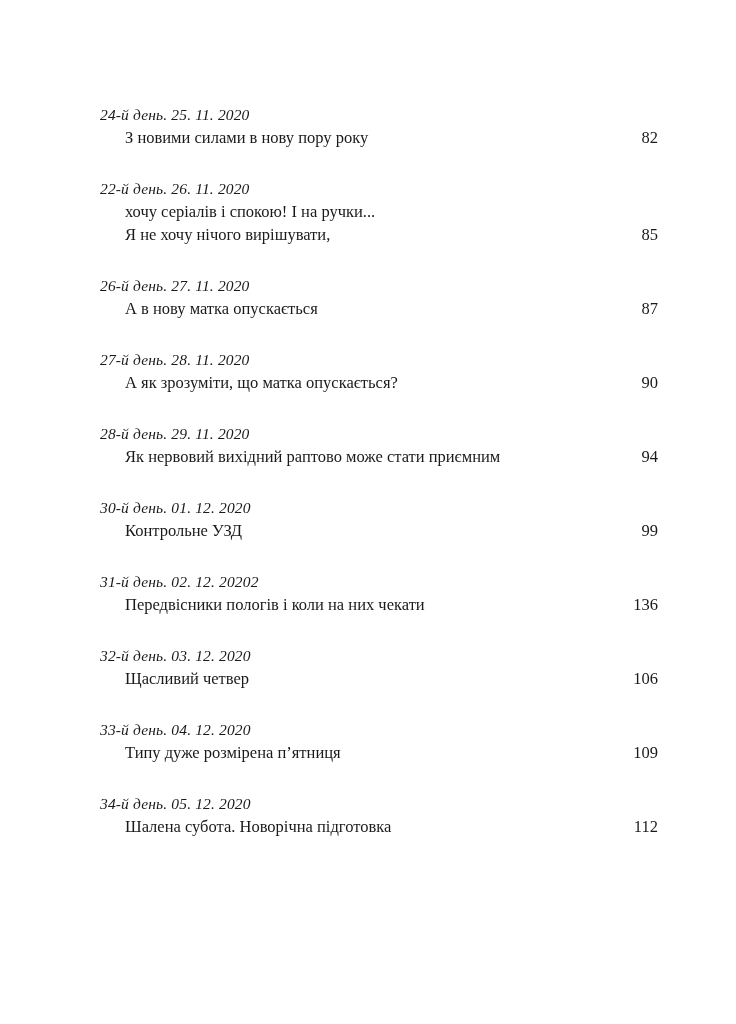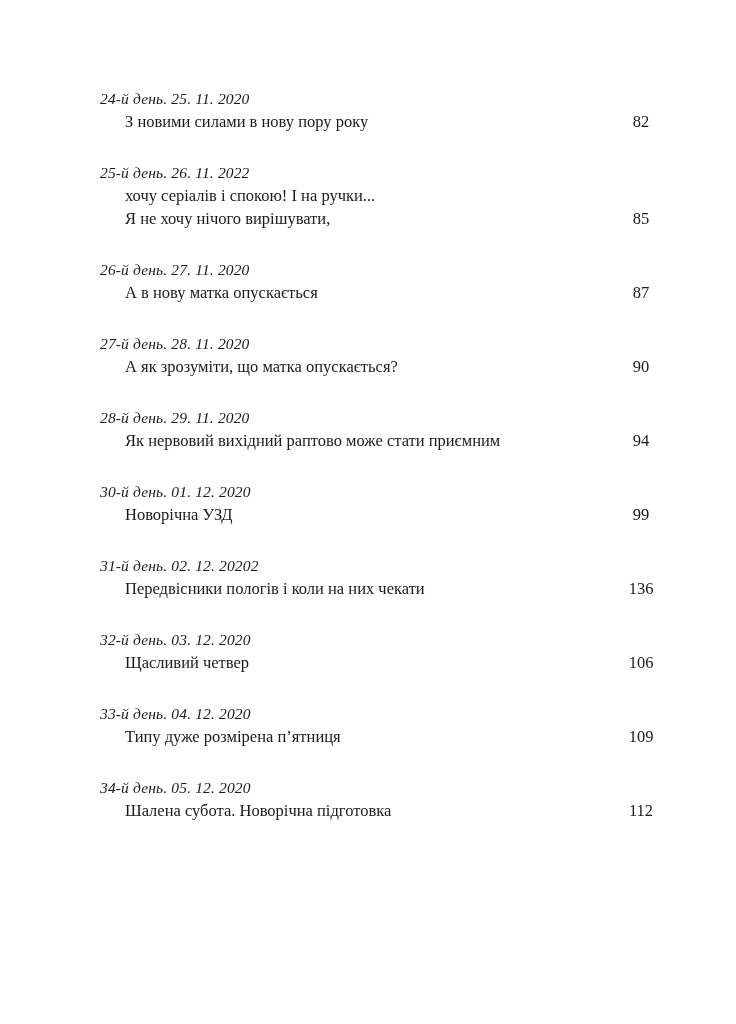--- a/index.html
+++ b/index.html
@@ -16,21 +16,21 @@
     background: #ffffff;
     overflow: hidden;
     font-family: "Liberation Serif", "DejaVu Serif", serif;
     color: #1a1a1a;
     -webkit-font-smoothing: antialiased;
   }
 
   .toc {
     position: absolute;
     left: 100px;
-    top: 88px;
+    top: 104px;
     width: 558px;   
   }
 
   .toc-entry {
     margin-bottom: 29px;
   }
   .toc-entry:last-child {
     margin-bottom: 0;
   }
 
@@ -65,41 +65,41 @@
   .entry-title .title-line {
     display: block;
     white-space: nowrap;
   }
 
   .entry-page {
     font-size: 16.5px;
     line-height: 23px;
     color: #1a1a1a;
     flex: 0 0 auto;
-    text-align: center;
+    text-align: right;
     min-width: 34px;
     white-space: nowrap;
   }
 </style>
 </head>
 <body>
 
 <div class="page">
   <div class="toc" id="toc-list">
       <div class="toc-entry">
         <div class="entry-date">24-й день. 25. 11. 2020</div>
         <div class="entry-body">
           <div class="entry-title">
             <span class="title-line">З новими силами в нову пору року</span>
           </div>
           <div class="entry-page">82</div>
         </div>
       </div>
       <div class="toc-entry">
-        <div class="entry-date">25-й день. 26. 11. 2022</div>
+        <div class="entry-date">22-й день. 26. 11. 2020</div>
         <div class="entry-body">
           <div class="entry-title">
             <span class="title-line">хочу серіалів і спокою! І на ручки...</span>
             <span class="title-line">Я не хочу нічого вирішувати,</span>
           </div>
           <div class="entry-page">85</div>
         </div>
       </div>
       <div class="toc-entry">
         <div class="entry-date">26-й день. 27. 11. 2020</div>
@@ -125,21 +125,21 @@
           <div class="entry-title">
             <span class="title-line">Як нервовий вихідний раптово може стати приємним</span>
           </div>
           <div class="entry-page">94</div>
         </div>
       </div>
       <div class="toc-entry">
         <div class="entry-date">30-й день. 01. 12. 2020</div>
         <div class="entry-body">
           <div class="entry-title">
-            <span class="title-line">Новорічна УЗД</span>
+            <span class="title-line">Контрольне УЗД</span>
           </div>
           <div class="entry-page">99</div>
         </div>
       </div>
       <div class="toc-entry">
         <div class="entry-date">31-й день. 02. 12. 20202</div>
         <div class="entry-body">
           <div class="entry-title">
             <span class="title-line">Передвісники пологів і коли на них чекати</span>
           </div>

